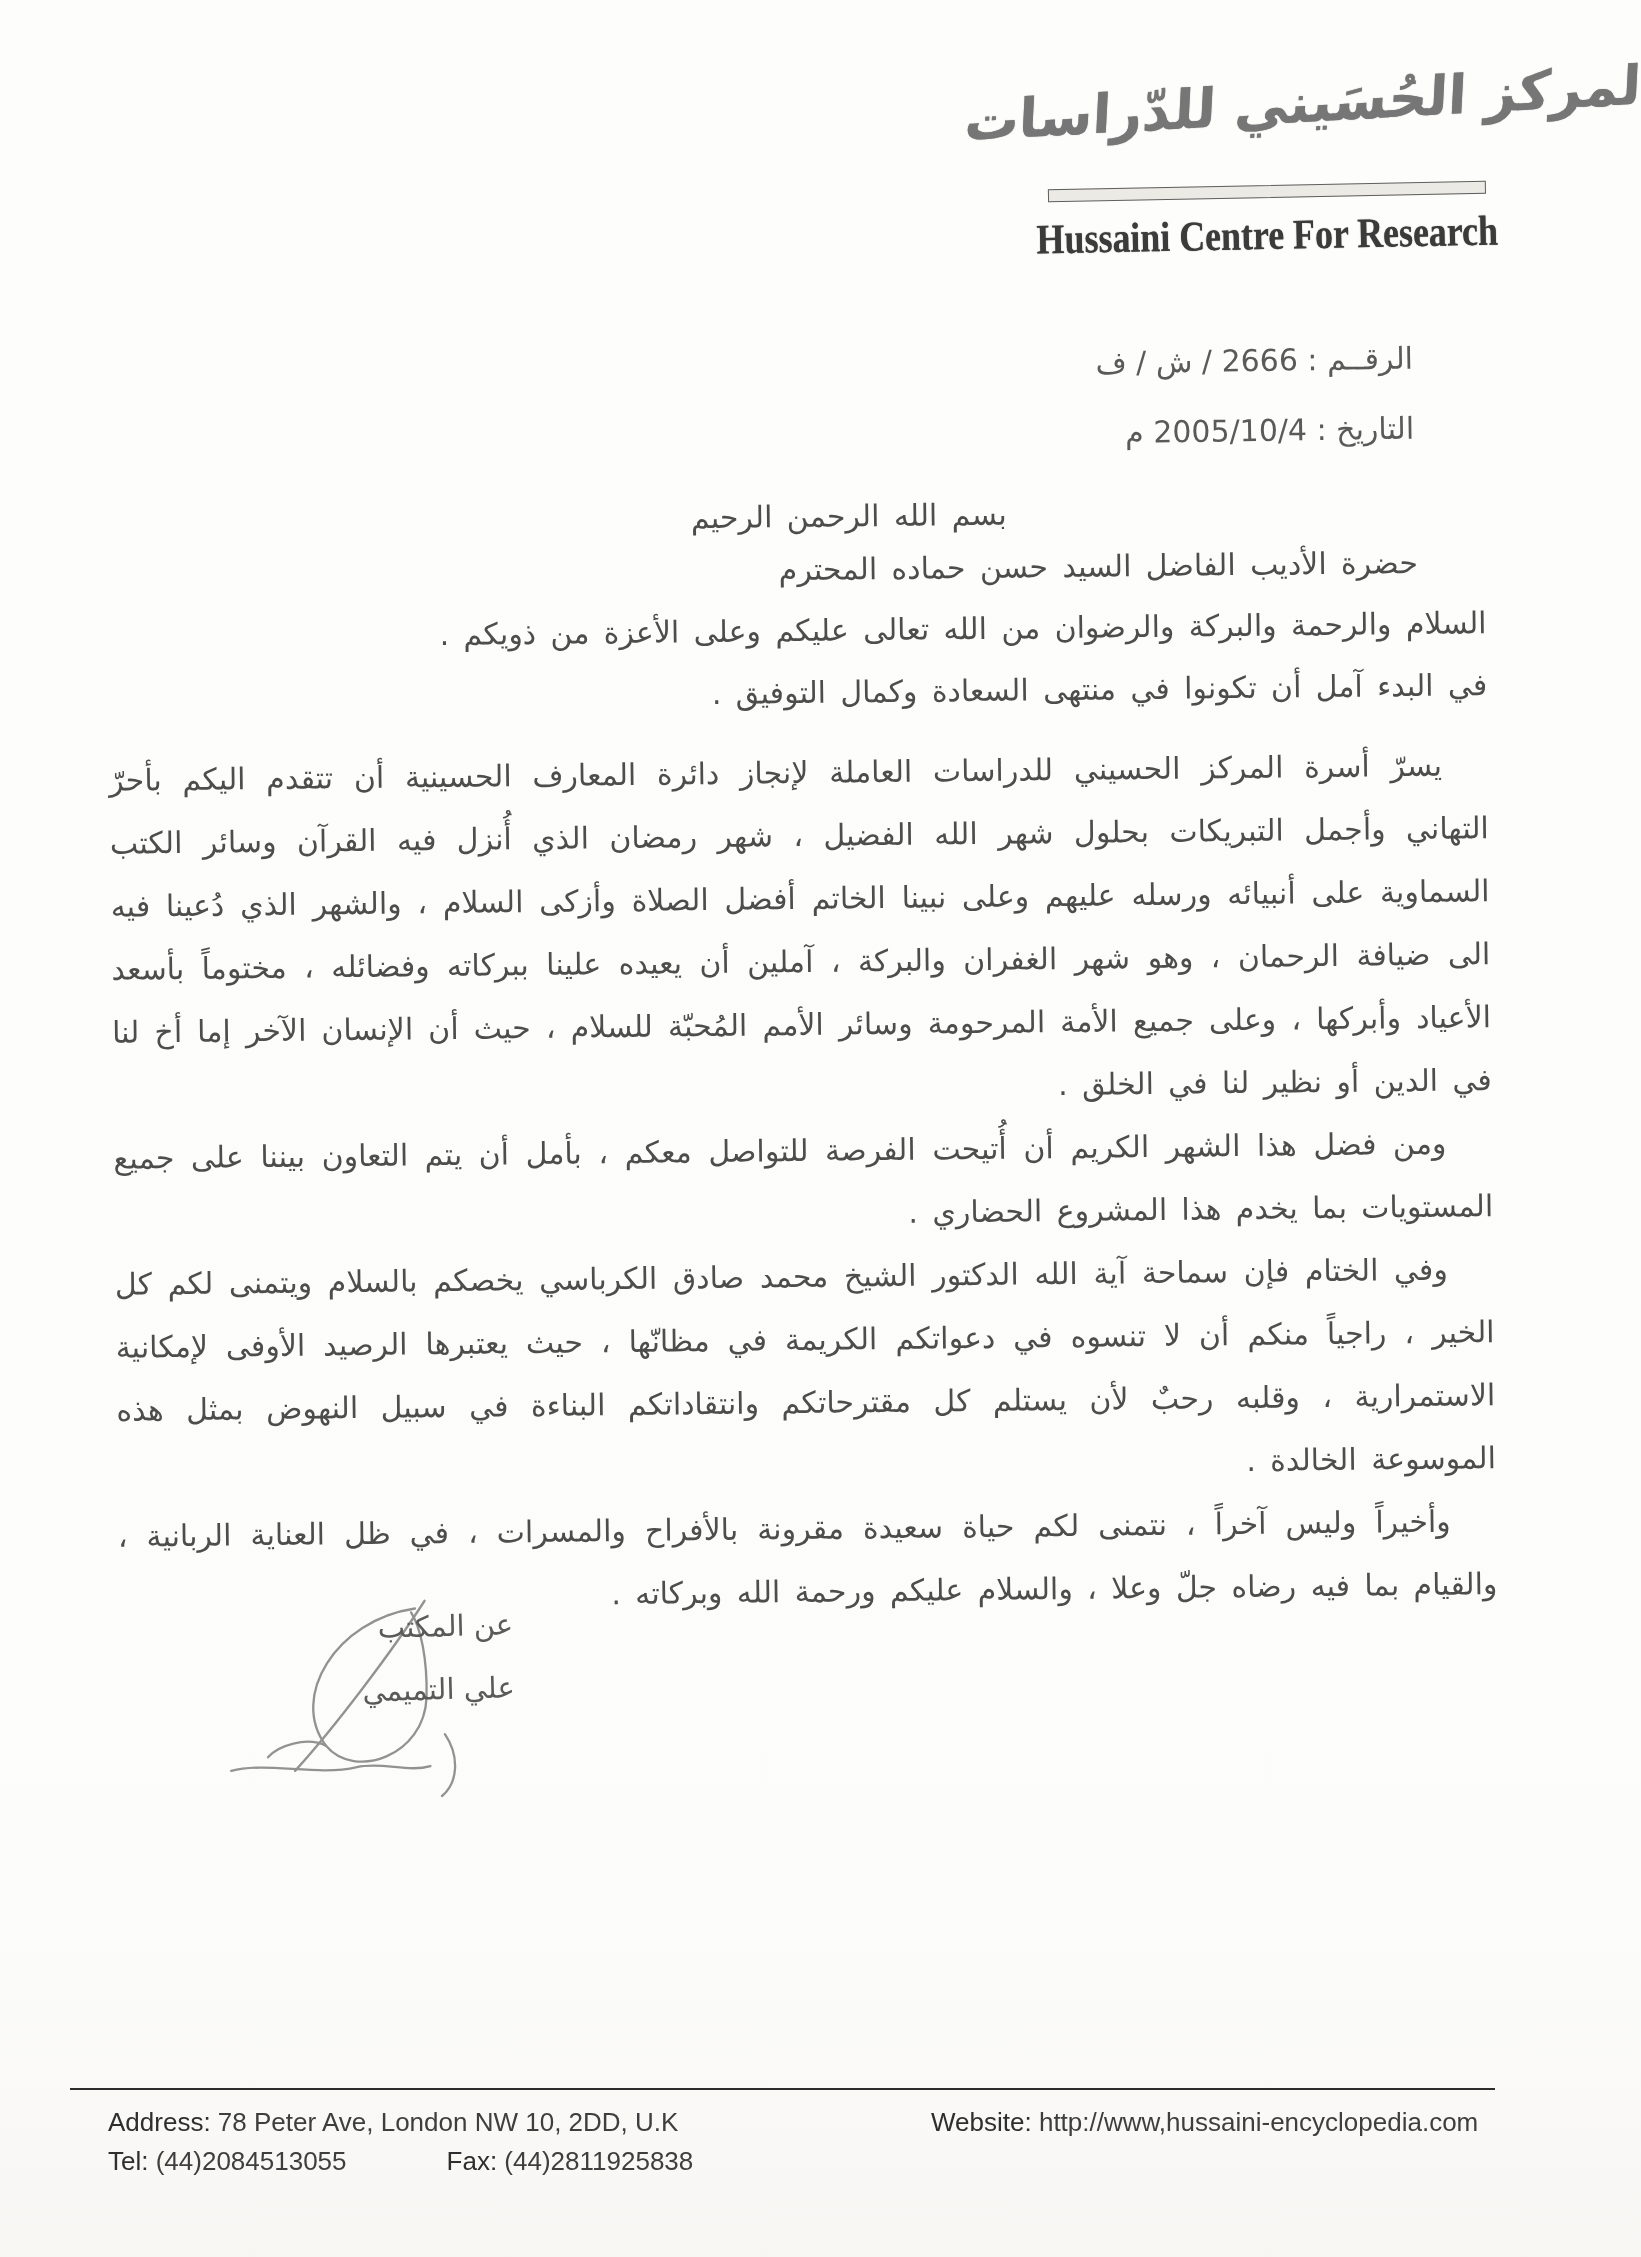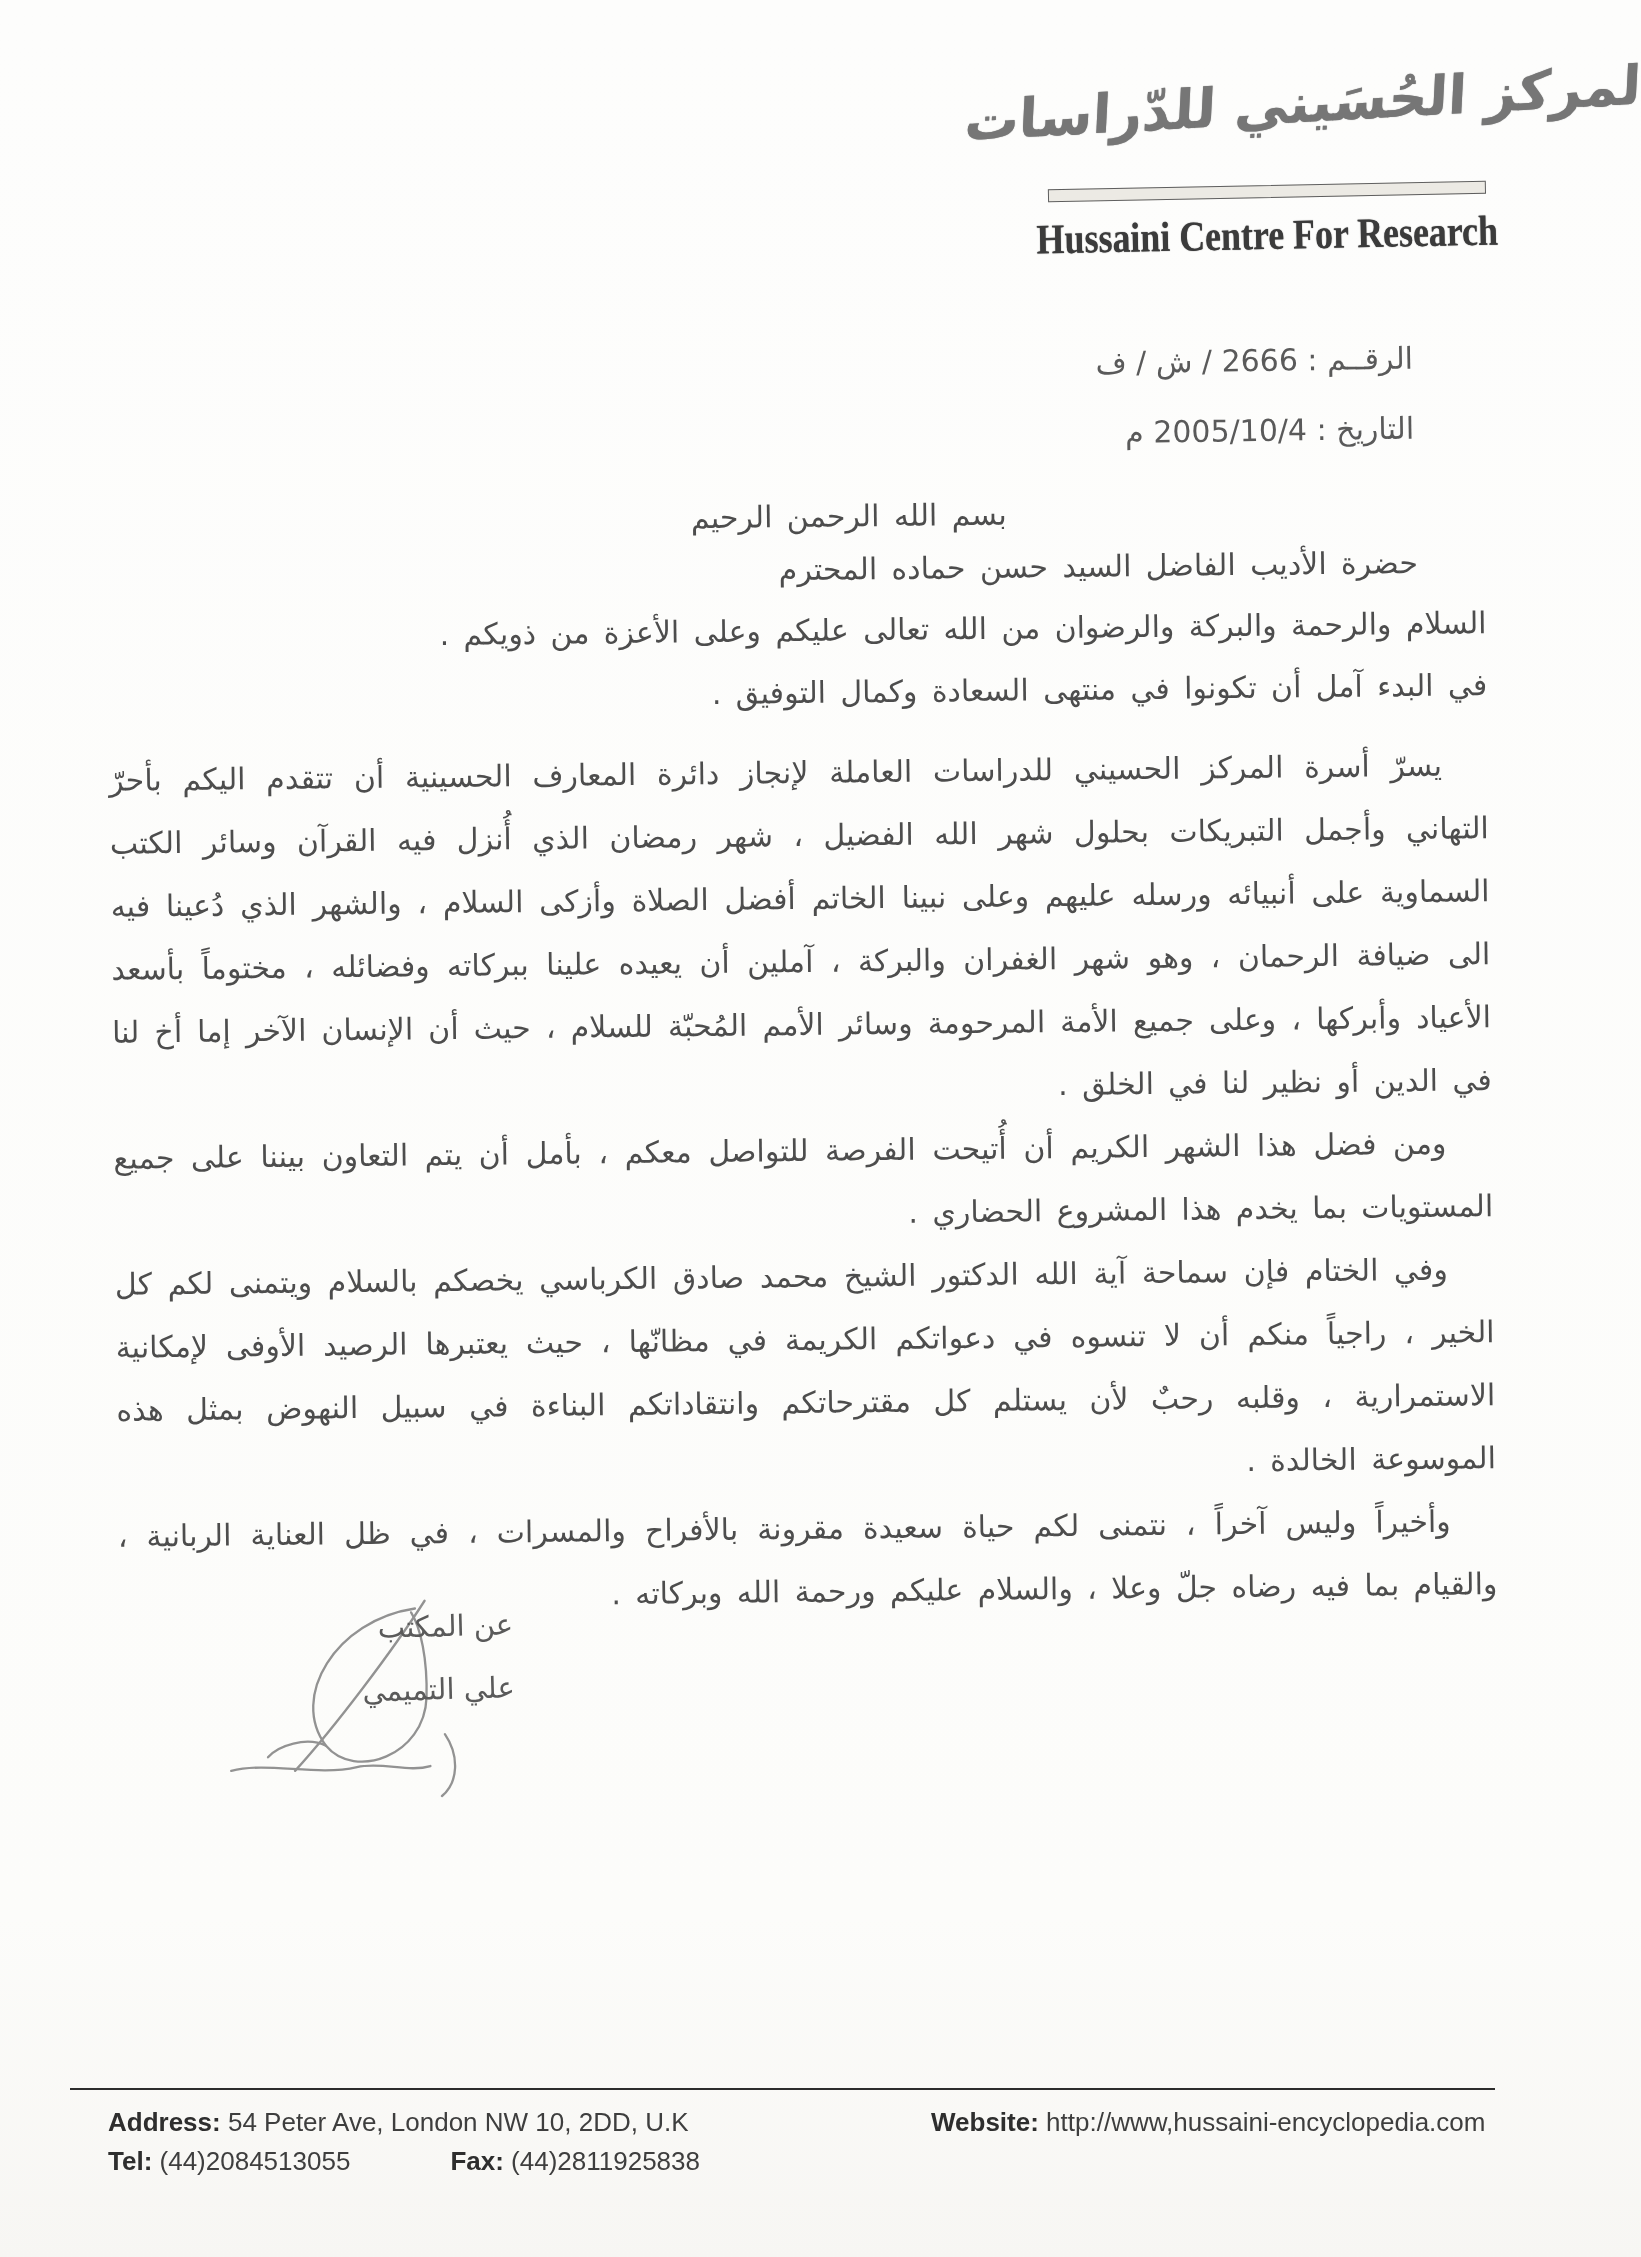--- a/index.html
+++ b/index.html
@@ -67,21 +67,21 @@
 
   
   .footer-rule{
     position:absolute;top:2088px;left:70px;width:1425px;height:0;
     border-top:2.9px solid #2c2c2c;
   }
   .footer{
     position:absolute;top:2103px;left:108px;width:1381px;
     font-family:"Liberation Sans",sans-serif;font-size:26px;color:#3e3e3e;
   }
-  .footer .label{font-weight:bold;color:#2e2e2e;}
+  .footer .label{font-weight:normal;color:#2e2e2e;}
   .footer-left{position:absolute;left:0;top:0;width:695px;}
   .footer-right{position:absolute;left:823px;top:0;width:579px;}
   .f-row{line-height:39px;white-space:nowrap;}
   .telfax{display:flex;gap:100px;}
 </style>
 </head>
 <body>
 
 <div class="page">
 
@@ -121,21 +121,21 @@
   <div class="signature">
     <div class="sig-line1">عن المكتب</div>
     <div class="sig-line2">علي التميمي</div>
   </div>
 
   <div class="footer-rule"></div>
   <div class="footer">
     <div class="footer-left">
       <div class="f-row">
         <span class="label">Address:</span>
-        <span>54 Peter Ave, London NW 10, 2DD, U.K</span>
+        <span>78 Peter Ave, London NW 10, 2DD, U.K</span>
       </div>
       <div class="f-row telfax">
         <span>
           <span class="label">Tel:</span>
           <span>(44)2084513055</span>
         </span>
         <span>
           <span class="label">Fax:</span>
           <span>(44)2811925838</span>
         </span>

